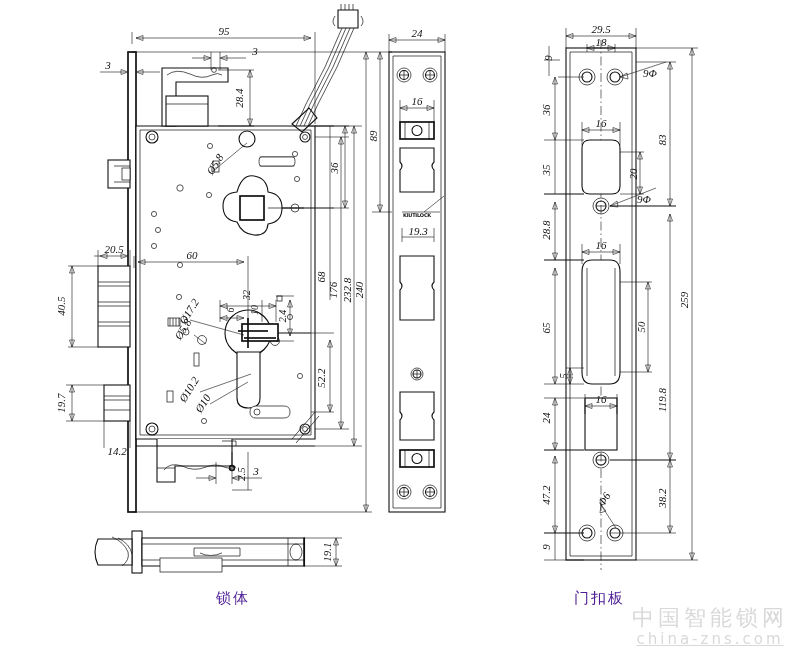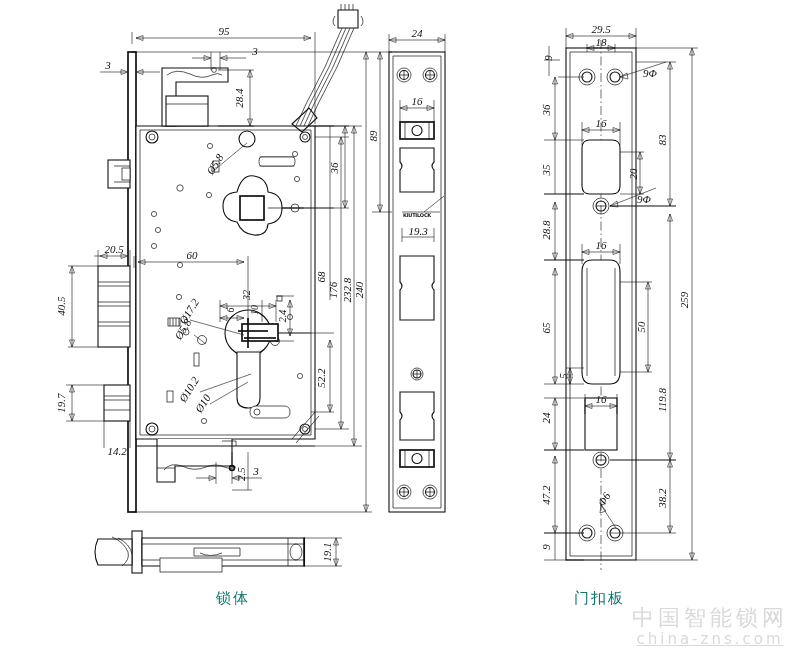--- a/index.html
+++ b/index.html
@@ -13,21 +13,21 @@
   .dimtxt{
     font-family:"Liberation Serif", serif;
     font-size:11px;font-style:italic;fill:#111;
     dominant-baseline:middle;text-anchor:middle;
     white-space:pre;
   }
   .dimtxt.sm{font-size:10px;}
   .cap{
     position:absolute;
     font-family:Liberation Serif, serif;
-    font-size:15px;color:#0f766e;
+    font-size:15px;color:#4c1d95;
     letter-spacing:2px;
     white-space:nowrap;
   }
   .brandtxt{
     font-family:"DejaVu Sans", sans-serif;
     font-size:5px;font-weight:bold;letter-spacing:-0.2px;
     fill:#111;text-anchor:middle;
   }
   .wm{
     position:absolute;

